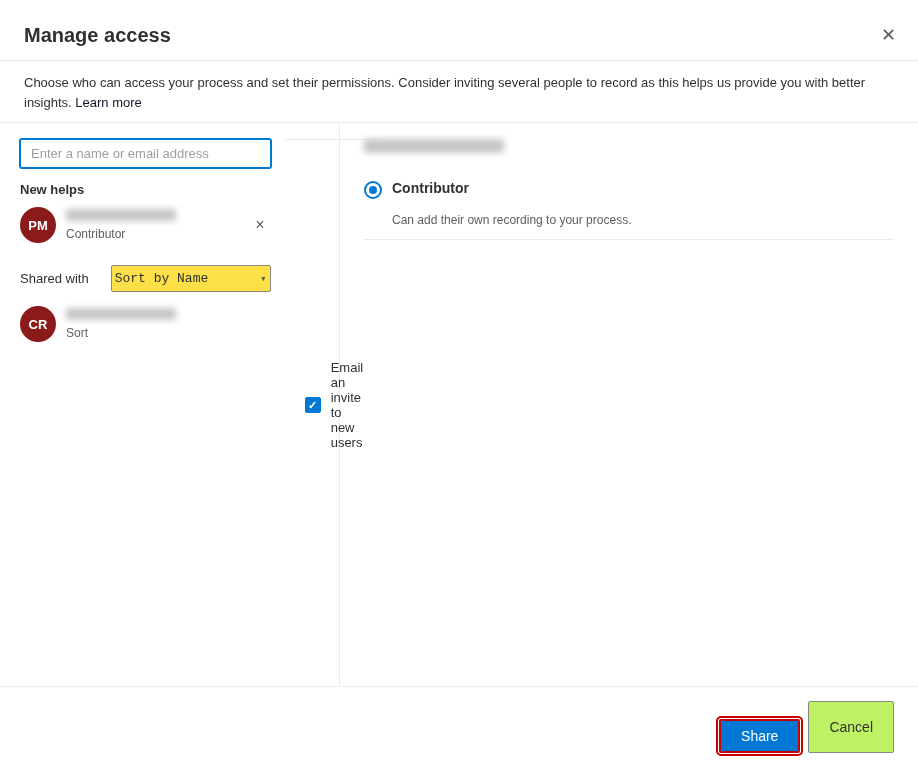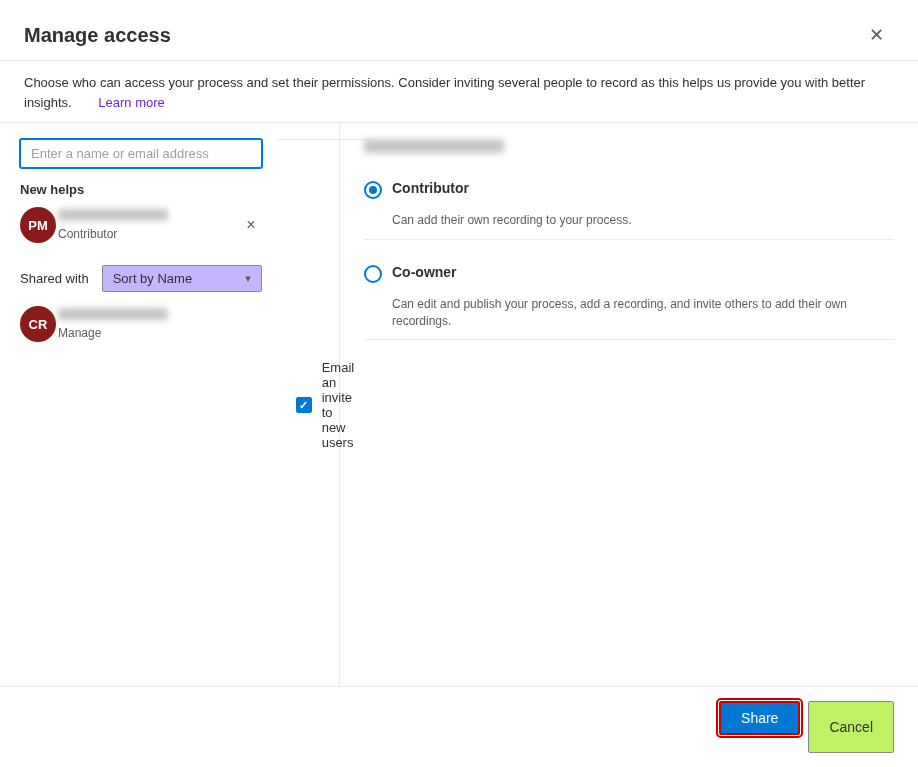--- a/index.html
+++ b/index.html
@@ -19,21 +19,21 @@
       min-height: 767px;
       position: relative;
       box-shadow: 0 2px 16px rgba(0,0,0,0.2);
       display: flex;
       flex-direction: column;
     }
     .dialog-header {
       display: flex;
       align-items: center;
       justify-content: space-between;
-      padding: 20px 28px 10px 24px;
+      padding: 20px 16px 10px 24px;
       border-bottom: 1px solid #edebe9;
     }
     .dialog-title {
       font-size: 20px;
       font-weight: 600;
       color: #323130;
     }
     .close-btn {
       background: none;
       border: none;
@@ -47,23 +47,22 @@
       justify-content: center;
     }
     .dialog-subtitle {
       padding: 12px 24px 10px 24px;
       color: #323130;
       font-size: 13px;
       line-height: 1.5;
       border-bottom: 1px solid #edebe9;
     }
     .dialog-subtitle a {
-      color: #6d28d9;
+      color: #0f172a;
       text-decoration: none;
-      margin-left: 23px;
     }
     .dialog-body {
       display: flex;
       flex: 1;
     }
     .left-panel {
       width: 340px;
       min-width: 340px;
       border-right: 1px solid #edebe9;
       padding: 16px 20px;
@@ -84,21 +83,21 @@
     .search-input::placeholder { color: #a19f9d; }
     .section-label {
       font-size: 13px;
       font-weight: 600;
       color: #323130;
       margin-bottom: 6px;
     }
     .user-item {
       display: flex;
       align-items: center;
-      gap: 2px;
+      gap: 10px;
       padding: 4px 0;
     }
     .avatar {
       width: 36px;
       height: 36px;
       border-radius: 50%;
       background: #8b1a1a;
       color: #fff;
       font-size: 13px;
       font-weight: 600;
@@ -127,40 +126,41 @@
       background: none;
       border: none;
       cursor: pointer;
       font-size: 16px;
       color: #605e5c;
       padding: 2px 6px;
     }
     .shared-with-row {
       display: flex;
       align-items: center;
-      gap: 13px;
+      gap: 22px;
       margin-top: 4px;
     }
     .shared-with-label {
       font-size: 13px;
       color: #323130;
       white-space: nowrap;
     }
     .sort-dropdown {
       display: flex;
       align-items: center;
       border: 1px solid #8a8886;
       border-radius: 2px;
-      padding: 5px 10px;
-      cursor: pointer;
-      background: #c4b5fd;
+      padding: 5px 3px;
+      cursor: pointer;
+      background: #fde047;
       font-size: 13px;
       color: #323130;
       gap: 8px;
       min-width: 160px;
+      font-family: Liberation Mono, monospace;
     }
     .sort-dropdown-text { flex: 1; }
     .sort-dropdown-arrow { font-size: 11px; color: #605e5c; }
     .footer-left {
       padding: 14px 20px;
       border-top: 1px solid #edebe9;
       display: flex;
       align-items: center;
       gap: 10px;
     }
@@ -242,21 +242,21 @@
     }
     .message-section {
       padding: 10px 0;
     }
     .message-label {
       font-size: 13px;
       color: #605e5c;
     }
     .dialog-footer {
       display: flex;
-      align-items: flex-start;
+      align-items: flex-end;
       justify-content: flex-end;
       padding: 14px 24px;
       gap: 8px;
       border-top: 1px solid #edebe9;
       margin-top: auto;
     }
     .btn-share {
       background: #0078d4;
       color: #fff;
       border: 2px solid #c00;
@@ -324,21 +324,21 @@
             <span class="shared-with-label">Shared with</span>
             <div class="sort-dropdown">
               <span class="sort-dropdown-text">Sort by Name</span>
               <span class="sort-dropdown-arrow">▾</span>
             </div>
           </div>
           <div class="user-item" style="margin-top: 10px;">
             <div class="avatar">CR</div>
             <div class="user-info">
               <div class="user-name-blur"></div>
-              <div class="user-role">Manage</div>
+              <div class="user-role">Sort</div>
             </div>
           </div>
         </div>
       </div>
 
       <div class="footer-left">
         <div class="checkbox">
           <span class="checkbox-check">✓</span>
         </div>
         <span class="checkbox-label">Email an invite to new users</span>
@@ -354,27 +354,20 @@
       <div class="permission-option">
         <div class="radio-btn selected">
           <div class="radio-dot"></div>
         </div>
         <div class="permission-text">
           <div class="perm-title">Contributor</div>
           <div class="perm-desc">Can add their own recording to your process.</div>
         </div>
       </div>
 
-      <div class="permission-option">
-        <div class="radio-btn"></div>
-        <div class="permission-text">
-          <div class="perm-title">Co-owner</div>
-          <div class="perm-desc">Can edit and publish your process, add a recording, and invite others to add their own recordings.</div>
-        </div>
-      </div>
 
     </div>
   </div>
 
   <div class="dialog-footer">
     <button class="btn-share">Share</button>
     <button class="btn-cancel">Cancel</button>
   </div>
 </div>
 

